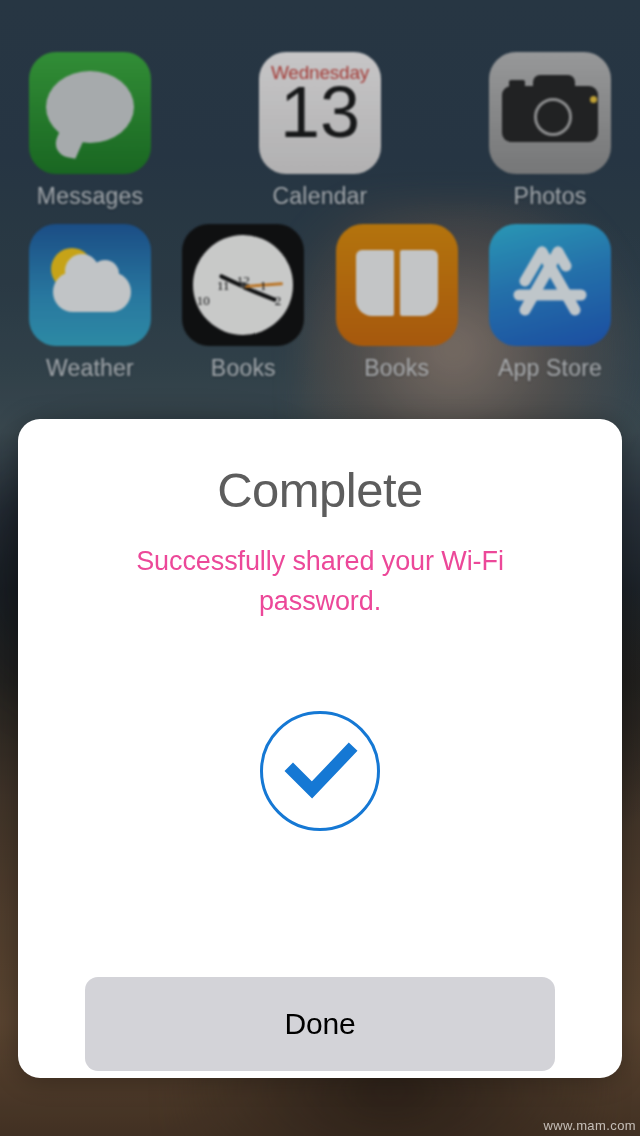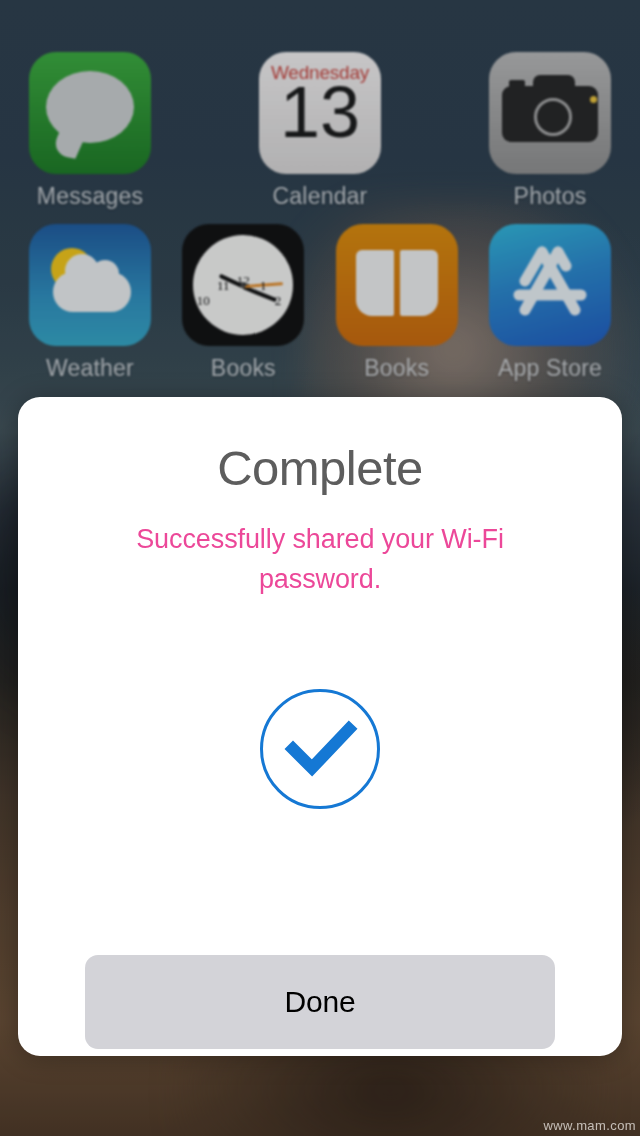--- a/index.html
+++ b/index.html
@@ -279,21 +279,21 @@
   .dim {
     position: absolute;
     inset: 0;
     background: rgba(12,16,20,0.18);
   }
 
   
   .modal {
     position: absolute;
     left: 18px;
-    top: 397px;
+    top: 419px;
     width: 604px;
     height: 659px;
     background: #ffffff;
     border-radius: 22px;
     box-shadow: 0 2px 26px rgba(0,0,0,0.28);
     display: flex;
     flex-direction: column;
     align-items: center;
     overflow: hidden;
   }

